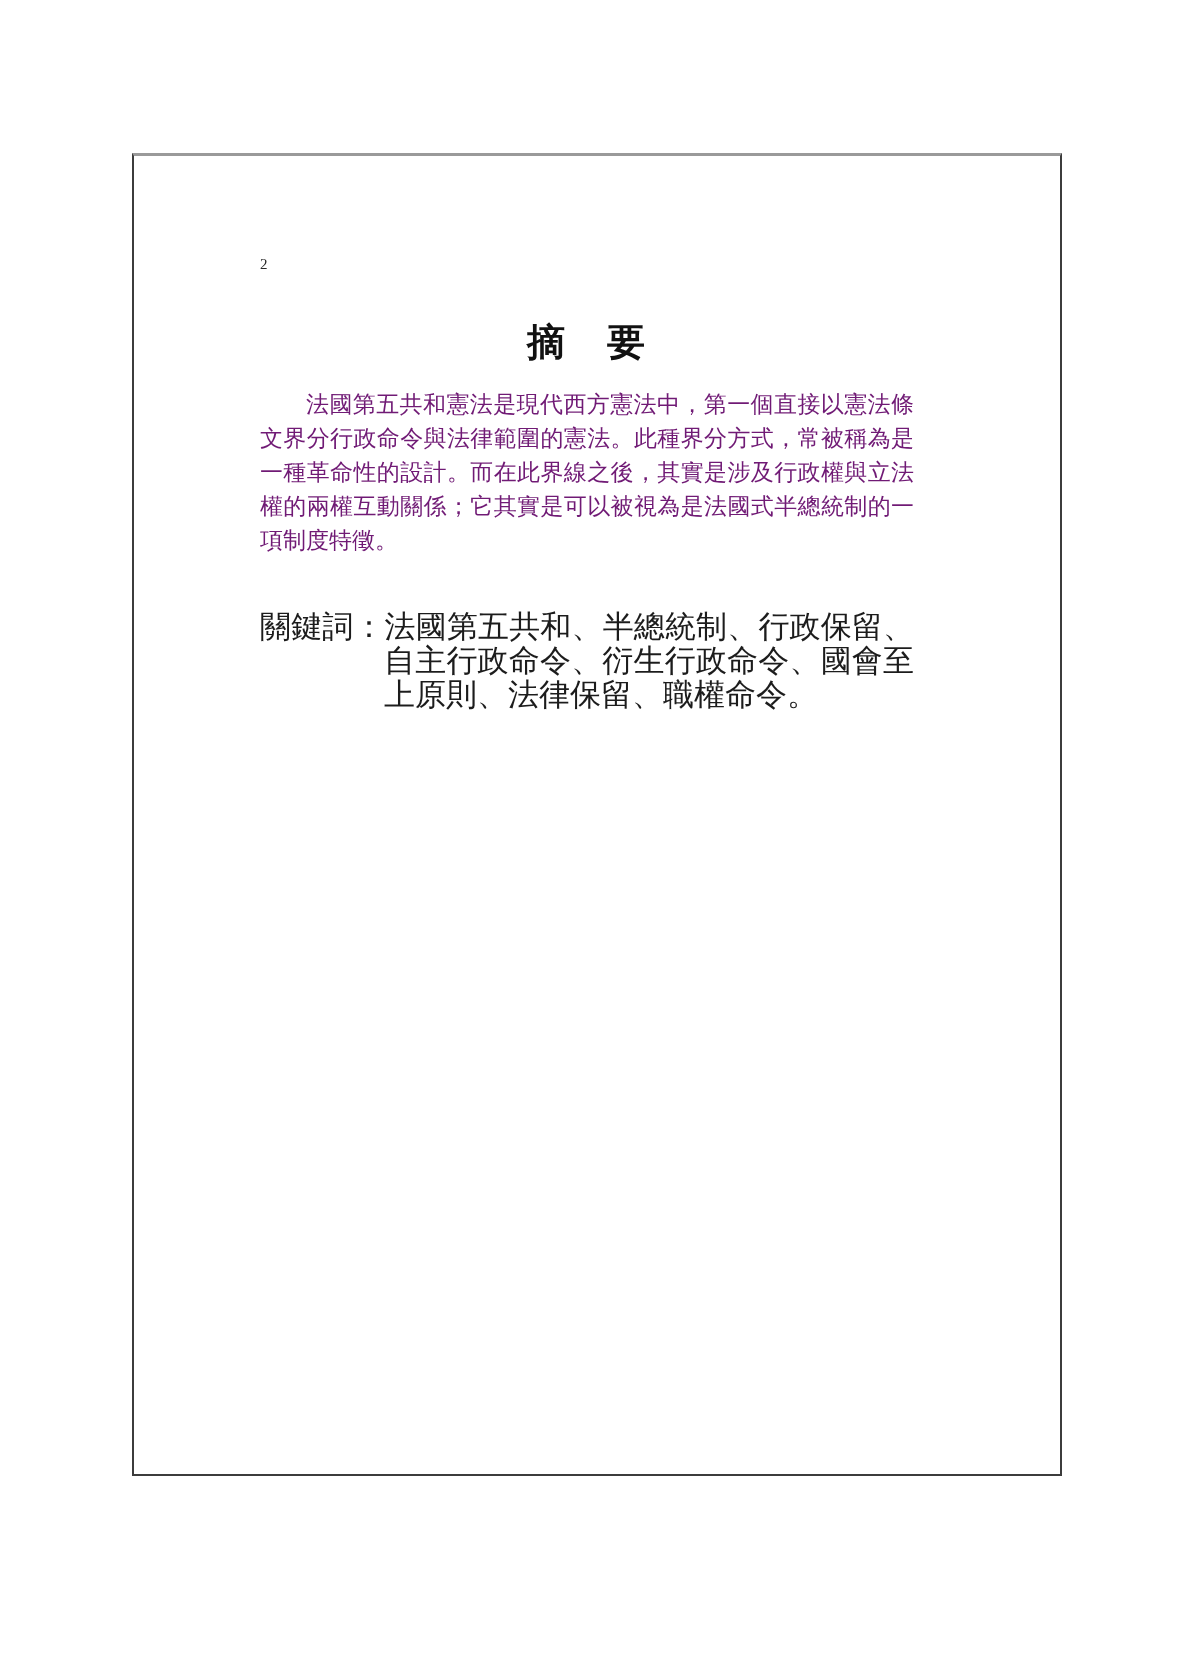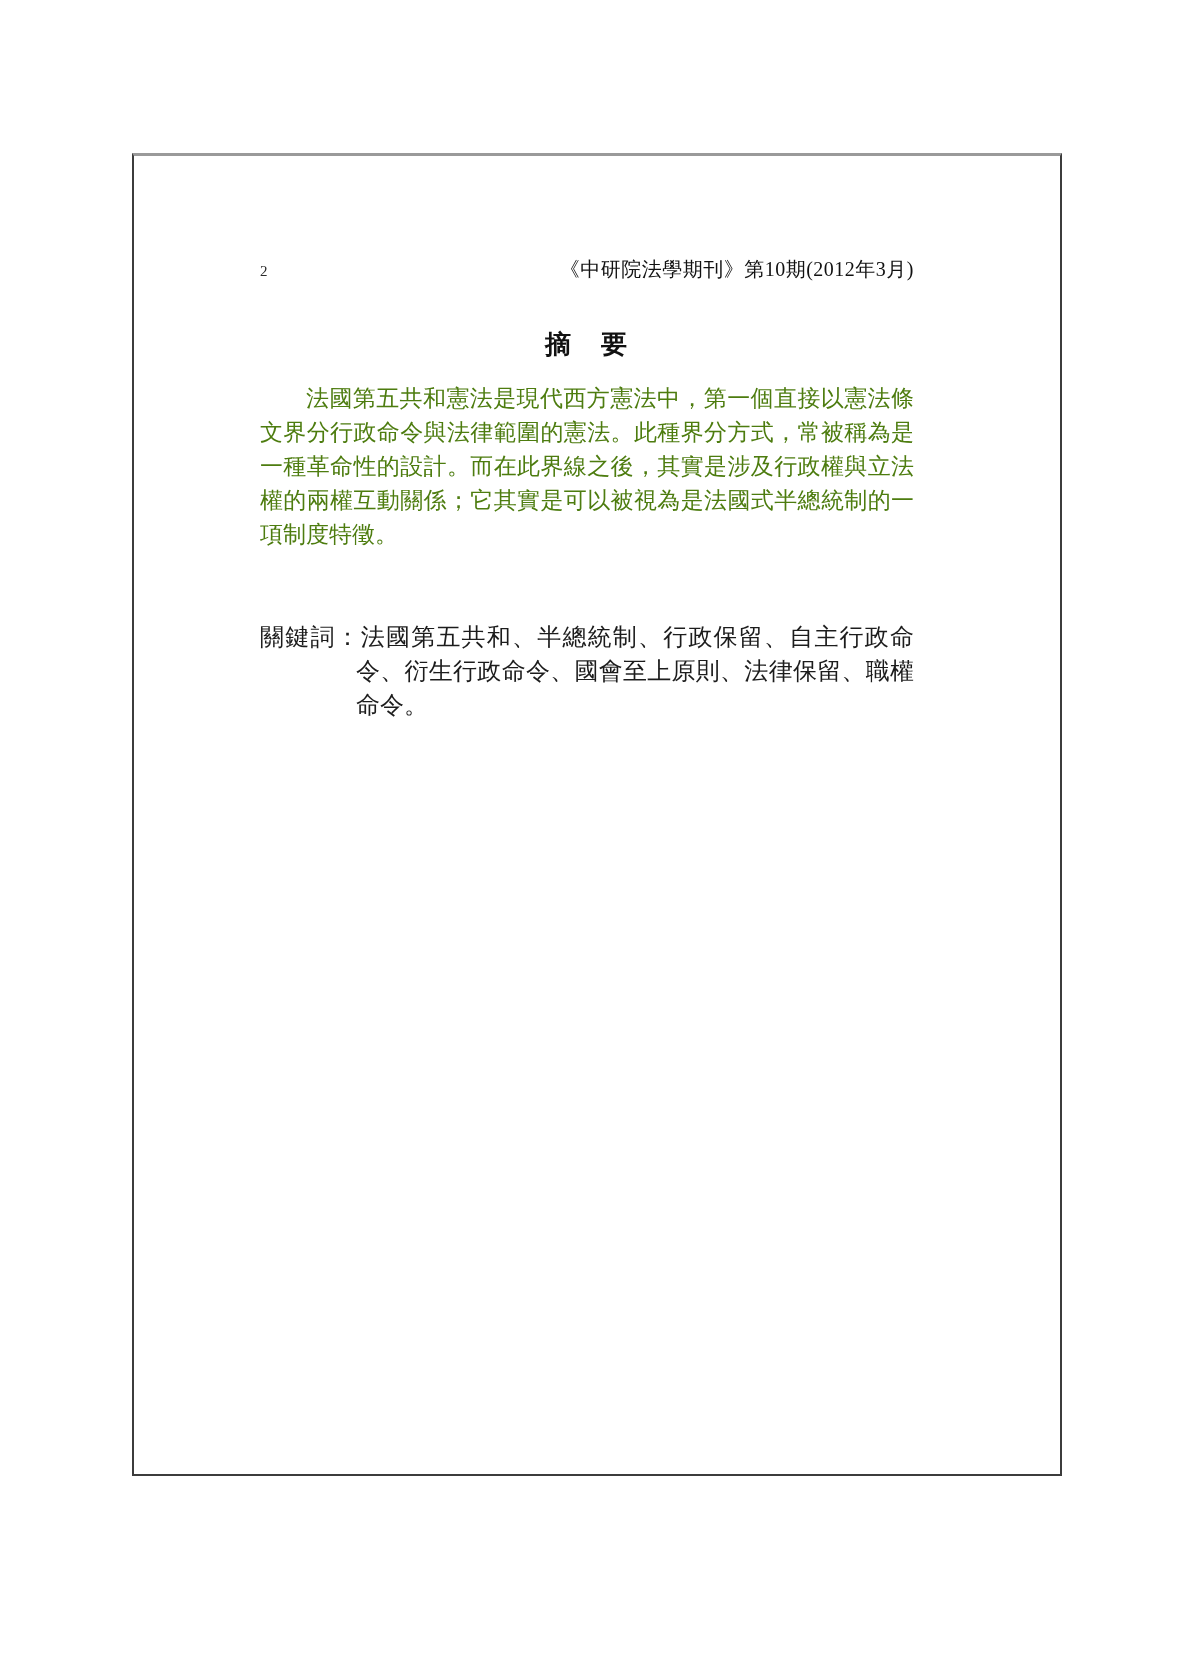--- a/index.html
+++ b/index.html
@@ -49,59 +49,58 @@
     font-size: 20px;
     color: #111111;
     letter-spacing: 0.5px;
     white-space: nowrap;
   }
   .abstract-title {
     margin-top: 44px;
     text-align: center;
     font-family: "Liberation Sans", "DejaVu Sans", sans-serif;
     font-weight: bold;
-    font-size: 26px;
+    font-size: 38px;
     letter-spacing: 2px;
     color: #111111;
   }
   .body-text {
     margin-top: 20px;
   }
   .body-text p {
     margin: 0 0 15px 0;
     font-size: 23px;
     line-height: 34px;
     text-align: justify;
     text-justify: inter-ideograph;
     text-indent: 2em;
-    color: #4d7c0f;
+    color: #701a75;
   }
   .keywords {
-    margin-top: 68px;
-    font-size: 24px;
+    margin-top: 52px;
+    font-size: 31px;
     line-height: 34px;
     text-align: justify;
     color: #1c1c1c;
     padding-left: 4em;
     text-indent: -4em;
   }
   .keywords .kw-label {
     letter-spacing: 0;
   }
 </style>
 </head>
 <body>
 
 <div class="canvas">
   <div class="sheet">
     <div class="content">
 
       <div class="header-row">
         <span class="page-number">2</span>
-        <span class="journal-citation">《中研院法學期刊》第10期(2012年3月)</span>
       </div>
 
       <div class="abstract-title">摘　要</div>
 
       <div class="body-text">
         <p>法國第五共和憲法是現代西方憲法中，第一個直接以憲法條文界分行政命令與法律範圍的憲法。此種界分方式，常被稱為是一種革命性的設計。而在此界線之後，其實是涉及行政權與立法權的兩權互動關係；它其實是可以被視為是法國式半總統制的一項制度特徵。</p>
       </div>
 
       <div class="keywords">
         <span class="kw-label">關鍵詞：</span><span>法國第五共和、半總統制、行政保留、自主行政命令、衍生行政命令、國會至上原則、法律保留、職權命令。</span>

